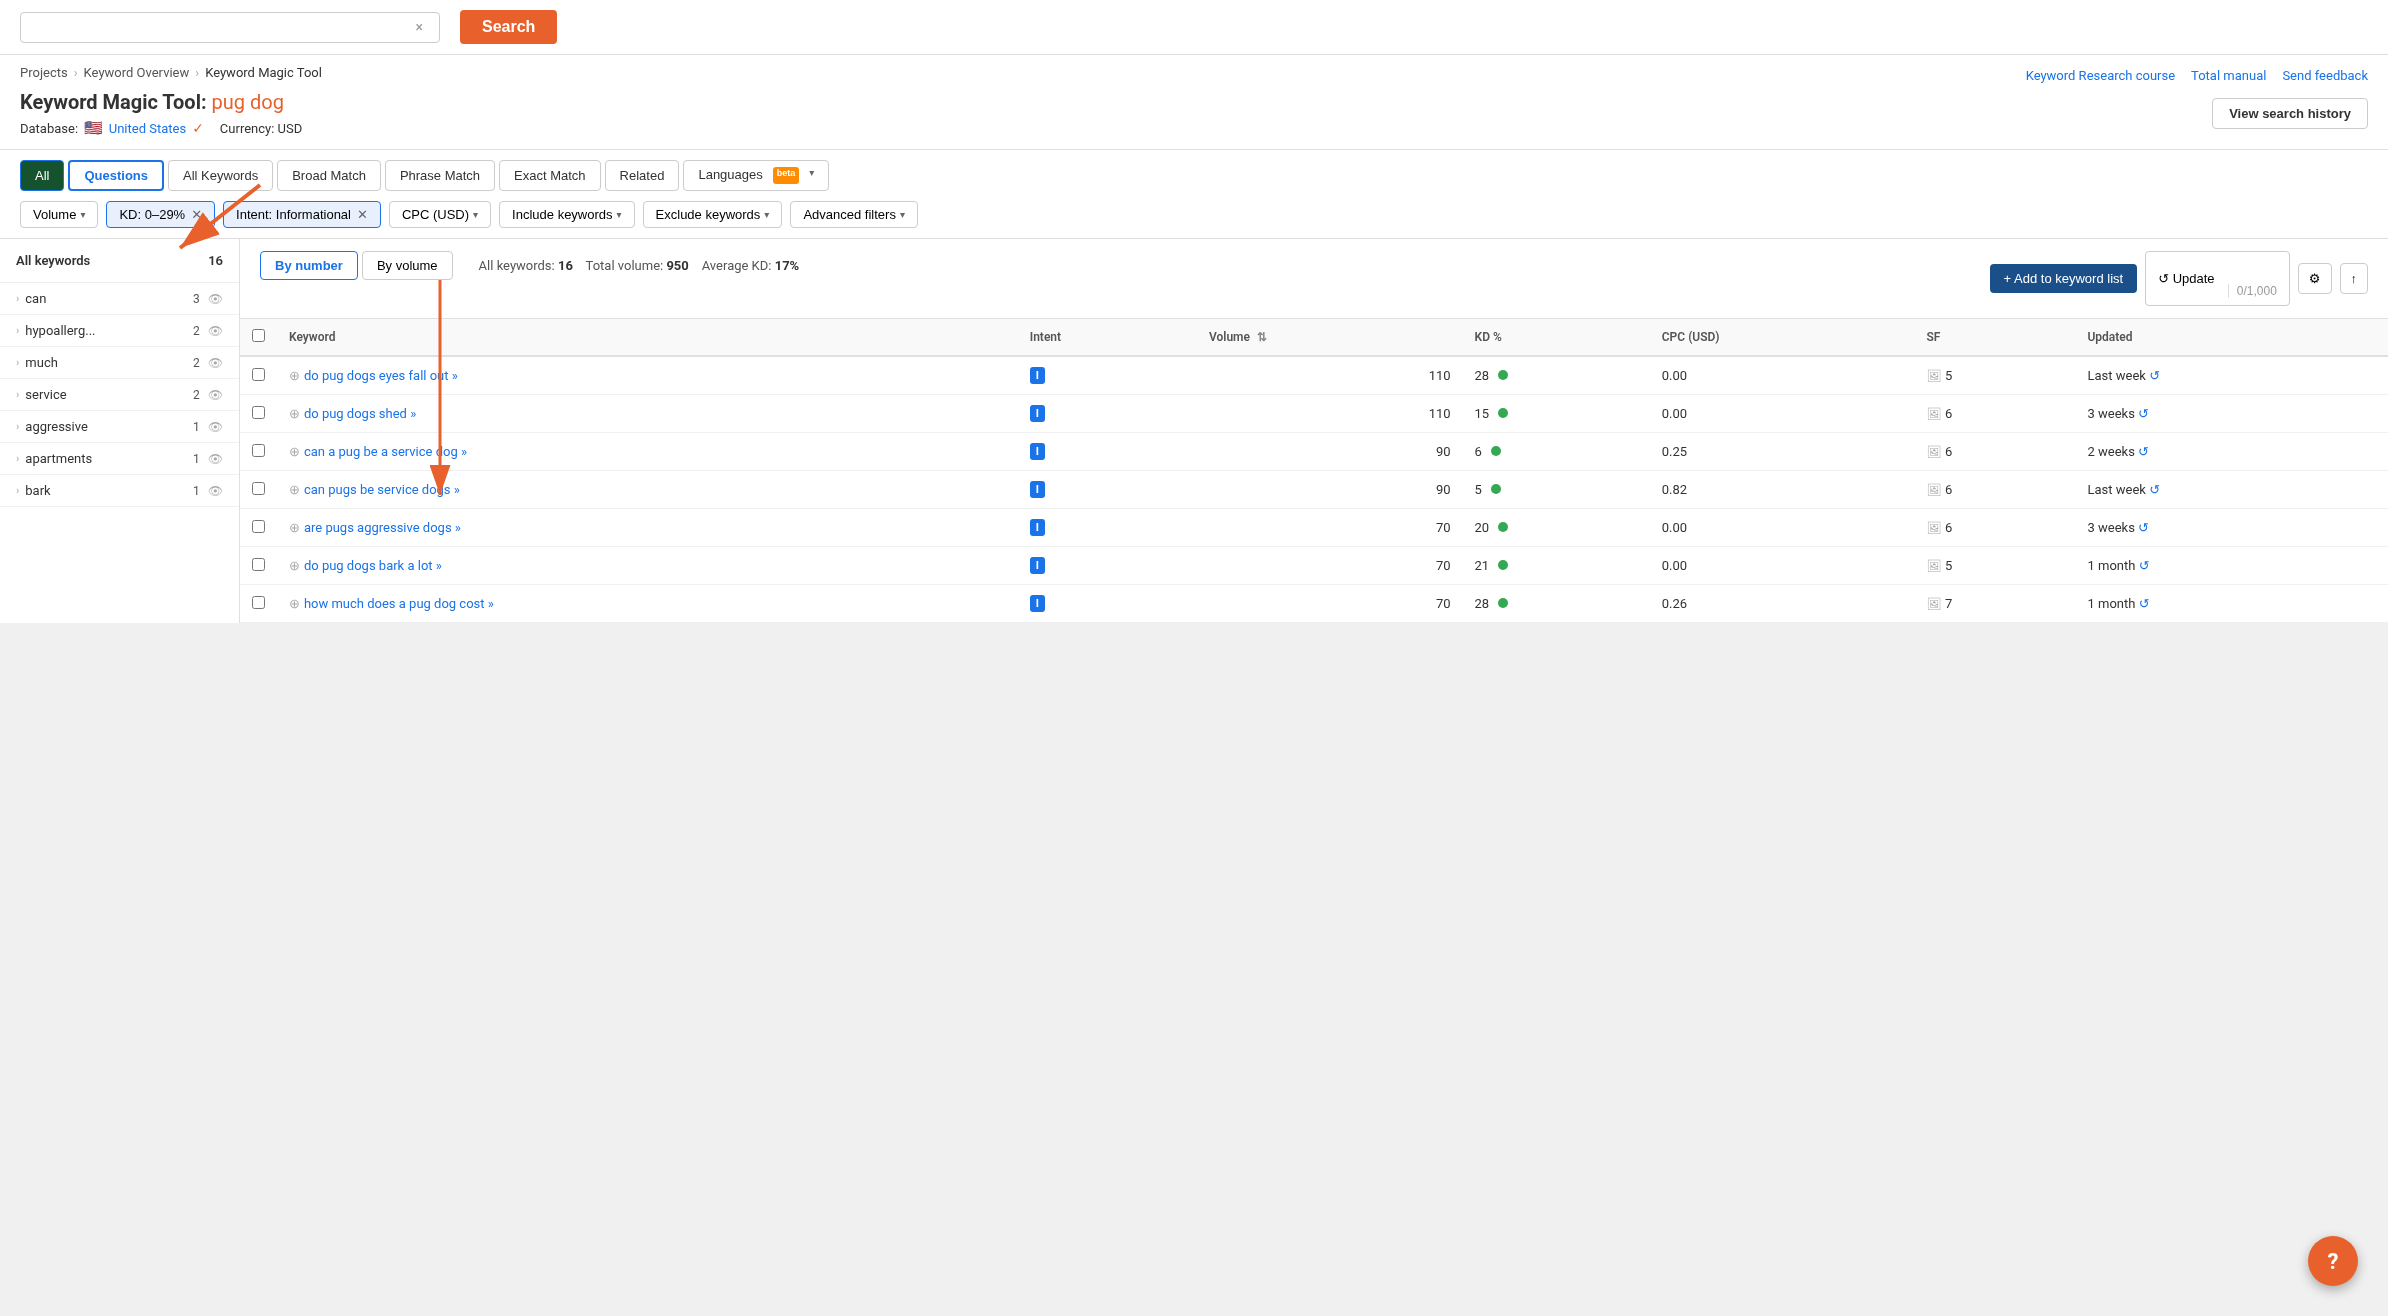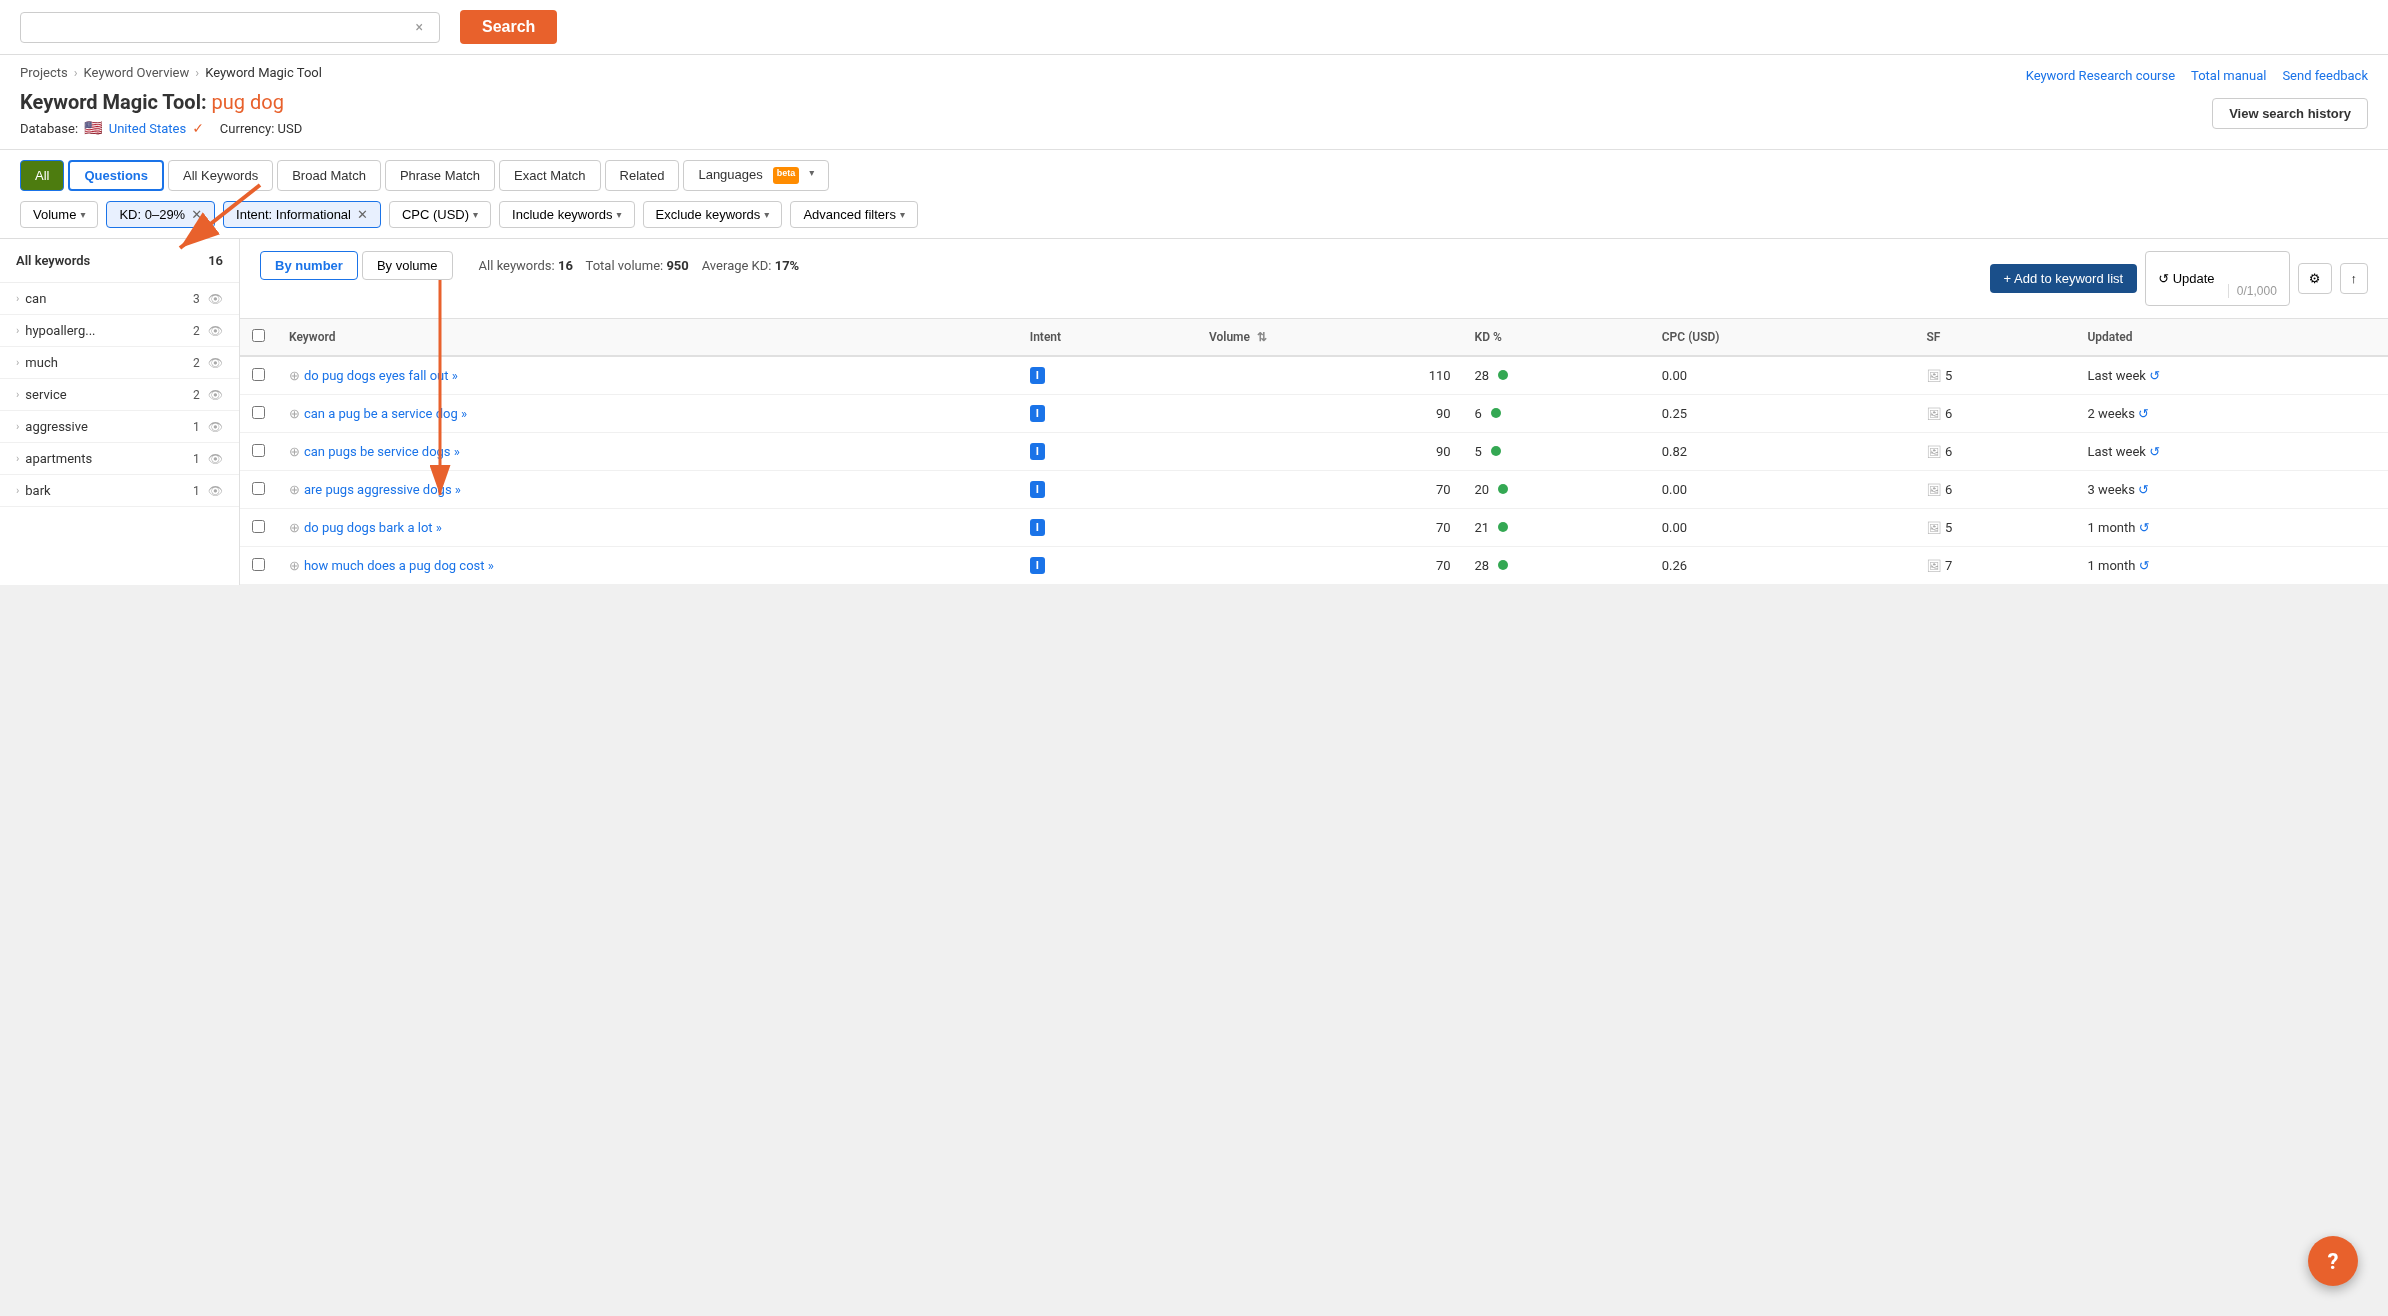--- a/index.html
+++ b/index.html
@@ -12,21 +12,21 @@
     .search-btn { background: #e8612c; color: #fff; border: none; border-radius: 4px; padding: 8px 22px; font-size: 16px; font-weight: 600; cursor: pointer; margin-left: 12px; }
     .breadcrumb { display: flex; align-items: center; gap: 6px; font-size: 13px; color: #555; margin-bottom: 6px; }
     .breadcrumb a { color: #555; text-decoration: none; }
     .breadcrumb .sep { color: #aaa; }
     .breadcrumb .current { color: #333; }
     .view-history-btn { border: 1px solid #ccc; border-radius: 4px; padding: 7px 16px; font-size: 13px; background: #fff; cursor: pointer; color: #333; margin-left: 20px; font-weight: bold; }
 
     .toolbar { background: #fff; border-bottom: 1px solid #ddd; padding: 10px 20px; }
     .match-tabs { display: flex; gap: 4px; flex-wrap: wrap; margin-bottom: 10px; }
     .match-tab { border: 1px solid #ccc; border-radius: 4px; padding: 6px 14px; font-size: 13px; cursor: pointer; background: #fff; color: #333; }
-    .match-tab.active { background: #4d7c0f; color: #fff; border-color: #1a73e8; }
+    .match-tab.active { background: #14532d; color: #fff; border-color: #1a73e8; }
     .lang-tab { border: 1px solid #ccc; border-radius: 4px; padding: 6px 14px; font-size: 13px; cursor: pointer; background: #fff; color: #333; display: flex; gap: 10px; }
     .beta-badge { background: #ff8c00; color: #fff; font-size: 9px; border-radius: 3px; padding: 1px 4px; font-weight: 700; }
 
     .filter-row { display: flex; gap: 8px; flex-wrap: wrap; }
     .filter-chip { border: 1px solid #ccc; border-radius: 4px; padding: 5px 12px; font-size: 13px; cursor: pointer; background: #fff; display: flex; align-items: center; gap: 4px; }
     .filter-chip.active-filter { background: #e8f0fe; border-color: #1a73e8; }
     .filter-chip .chip-x { color: #666; cursor: pointer; margin-left: 2px; }
     .chevron { font-size: 10px; color: #666; }
 
     .content-area { display: flex; background: #f5f5f5; }
@@ -267,20 +267,30 @@
             <td class="keyword-cell"><span class="plus-circle">⊕</span><a href="#">do pug dogs eyes fall out »</a></td>
             <td><span class="intent-badge">I</span></td>
             <td class="number-cell">110</td>
             <td>28 <span class="kd-dot kd-green"></span></td>
             <td>0.00</td>
             <td><span class="sf-icon">🖼</span> 5</td>
             <td>Last week <span class="refresh-icon">↺</span></td>
           </tr>
           <tr>
             <td><input type="checkbox" style=""></td>
+            <td class="keyword-cell"><span class="plus-circle">⊕</span><a href="#">do pug dogs shed »</a></td>
+            <td><span class="intent-badge">I</span></td>
+            <td class="number-cell">110</td>
+            <td>15 <span class="kd-dot kd-green"></span></td>
+            <td>0.00</td>
+            <td><span class="sf-icon">🖼</span> 6</td>
+            <td>3 weeks <span class="refresh-icon">↺</span></td>
+          </tr>
+          <tr>
+            <td><input type="checkbox" style=""></td>
             <td class="keyword-cell"><span class="plus-circle">⊕</span><a href="#">can a pug be a service dog »</a></td>
             <td><span class="intent-badge">I</span></td>
             <td class="number-cell">90</td>
             <td>6 <span class="kd-dot kd-green"></span></td>
             <td>0.25</td>
             <td><span class="sf-icon">🖼</span> 6</td>
             <td>2 weeks <span class="refresh-icon">↺</span></td>
           </tr>
           <tr>
             <td><input type="checkbox" style=""></td>

